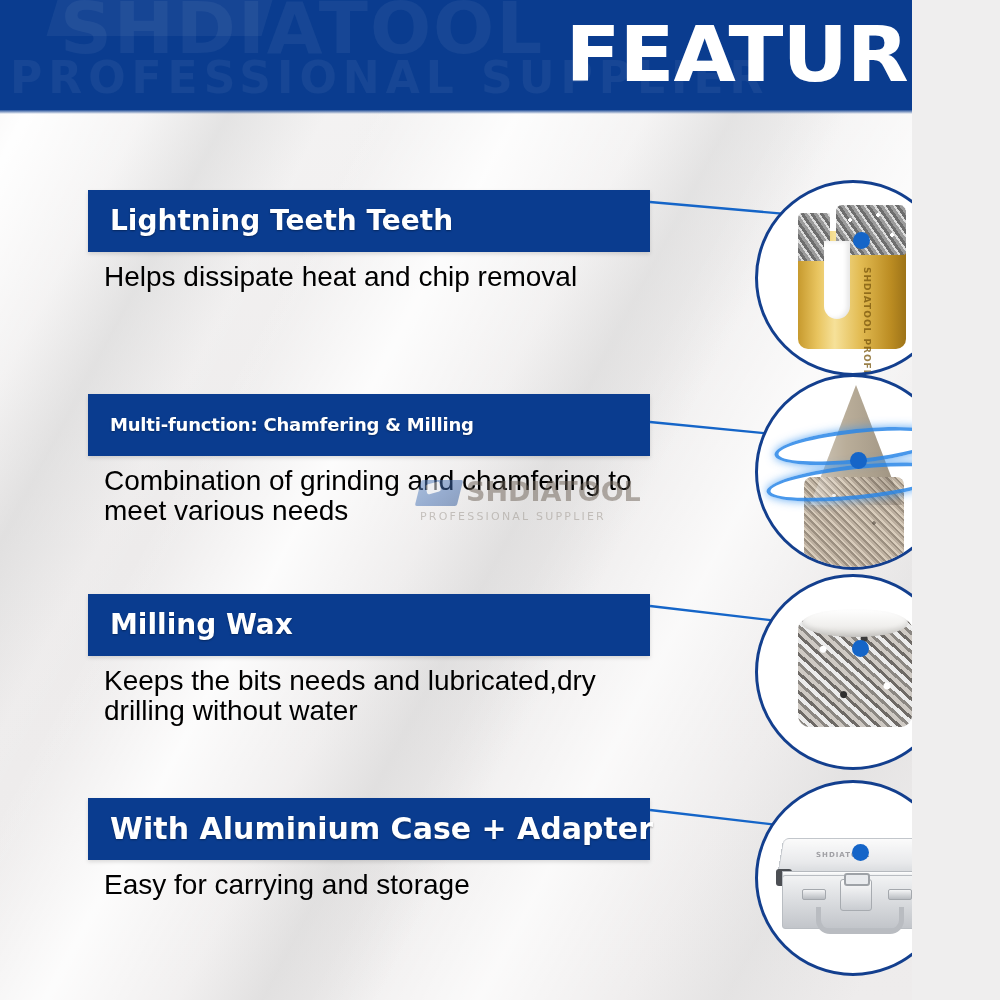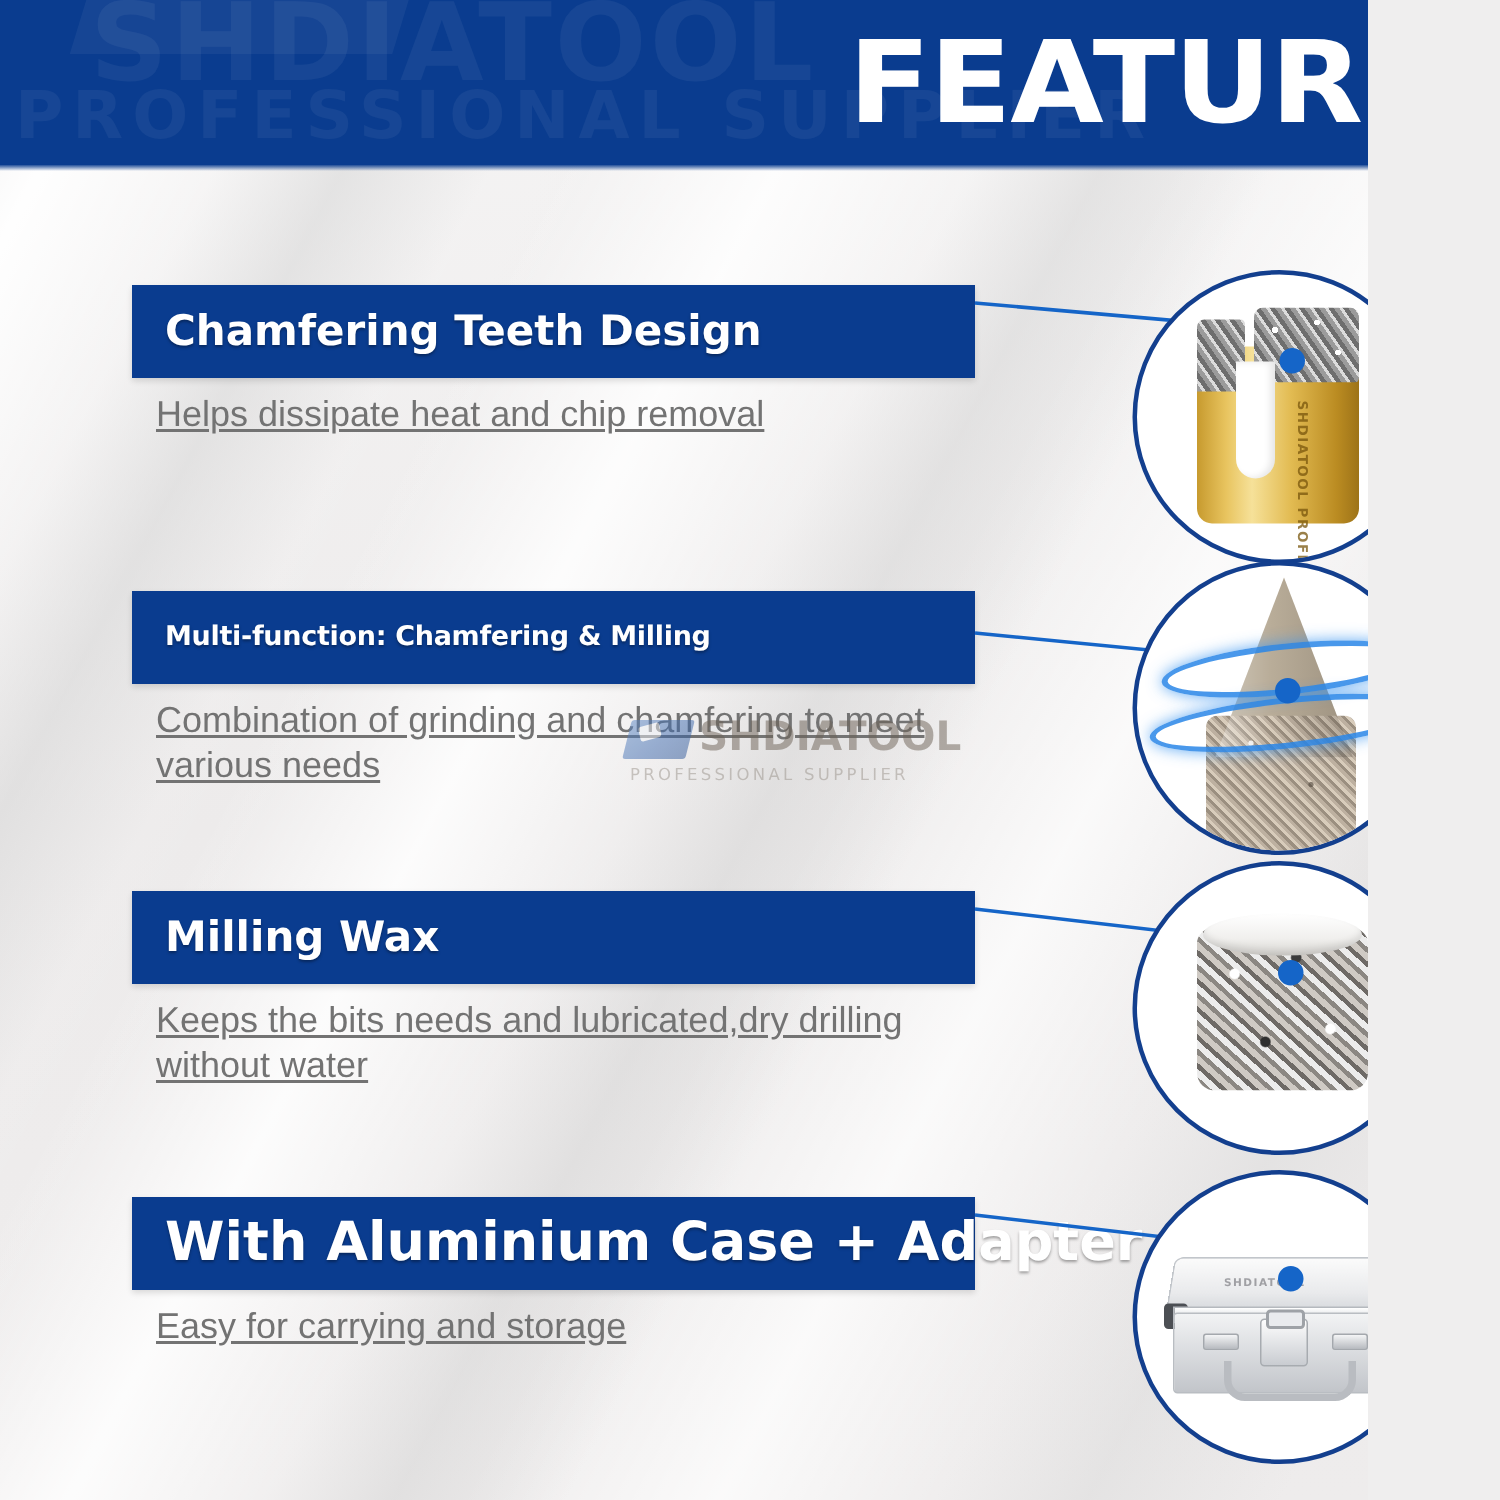--- a/index.html
+++ b/index.html
@@ -138,32 +138,31 @@
     line-height: 62px;
     color: #ffffff;
     font-size: 28px;
     font-weight: bold;
     letter-spacing: 0px;
     white-space: nowrap;
     font-family: "DejaVu Sans", sans-serif;
     text-shadow: 0 1px 2px rgba(0,0,0,0.35);
   }
   .f2 .title-box-text { font-size: 18px; letter-spacing: -0.2px; }
-  .f4 .title-box-text { font-size: 36px; }
+  .f4 .title-box-text { font-size: 30px; }
 
   .desc {
     position: absolute;
     left: 104px;
     top: 72px;
     width: 560px;
-    color: #737373;
-    font-size: 24px;
+    color: #000000;
+    font-size: 28px;
     line-height: 30px;
     font-family: "Liberation Sans", sans-serif;
-    text-decoration: underline;
   }
 
   
   .connector {
     position: absolute;
     left: 650px;
     top: -10px;
     width: 260px;
     height: 90px;
     overflow: visible;
@@ -432,21 +431,21 @@
   <div class="banner">
     <div class="banner-wm-mark"></div>
     <div class="banner-wm">SHDIATOOL</div>
     <div class="banner-wm2">PROFESSIONAL SUPPLIER</div>
     <div class="banner-title">FEATURE</div>
   </div>
   <div class="banner-bottom-edge"></div>
 
   <div class="feature f1">
     <div class="title-box">
-      <div class="title-box-text">Chamfering Teeth Design</div>
+      <div class="title-box-text">Lightning Teeth Teeth</div>
     </div>
     <div class="desc">Helps dissipate heat and chip removal</div>
 
     <svg class="connector" viewBox="0 0 260 90">
       <line x1="0" y1="22" x2="205" y2="40" stroke="#1565c8" stroke-width="2.4"></line>
     </svg>
 
     <div class="circle c1">
       <div class="bit-wrap">
         <div class="bit-body"></div>

